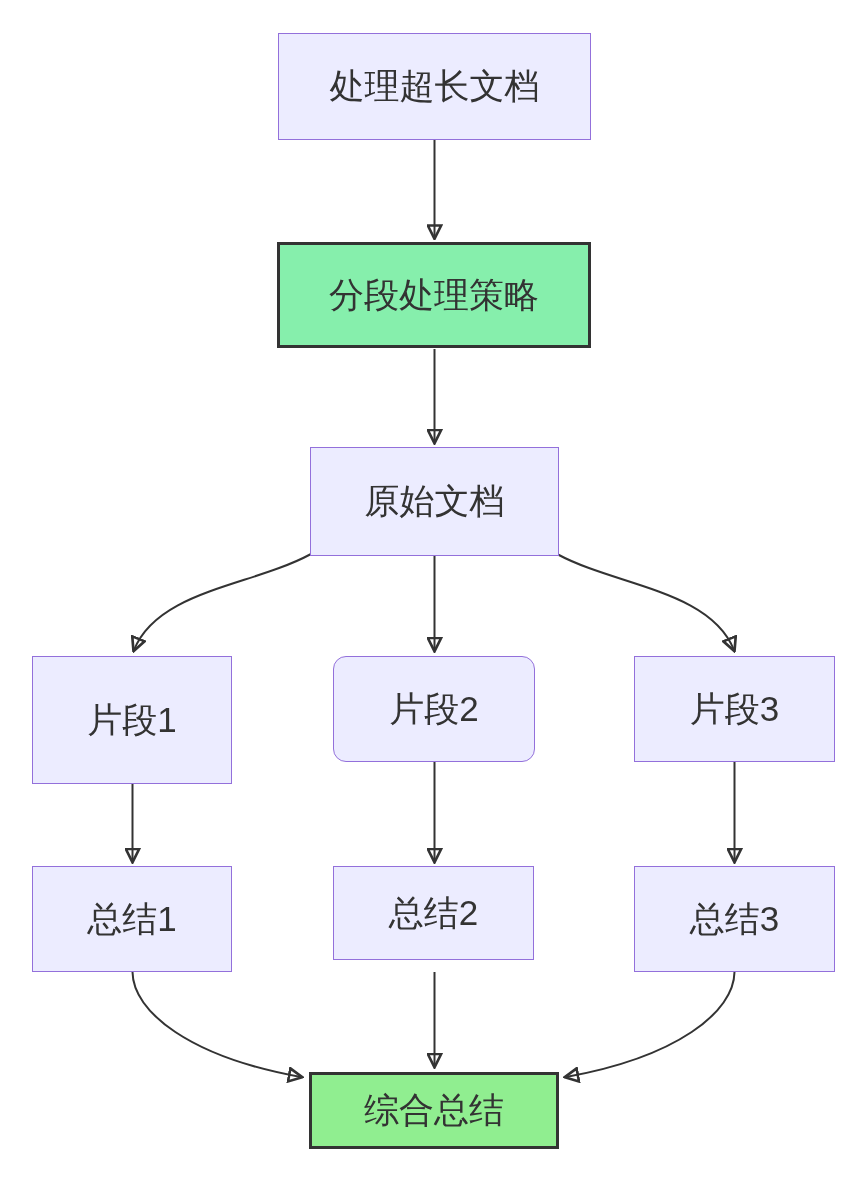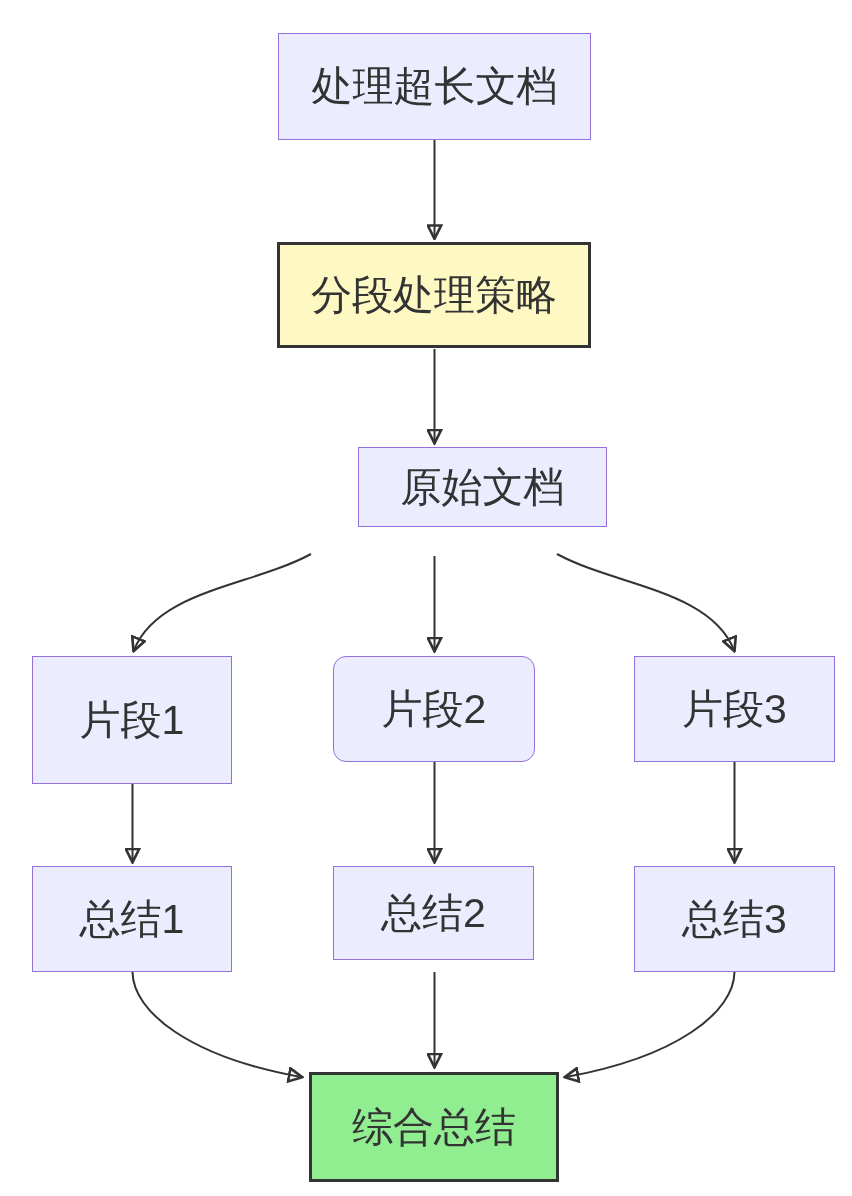--- a/index.html
+++ b/index.html
@@ -18,39 +18,39 @@
     z-index: 1;
   }
   .edges path { fill: none; stroke: #333333; stroke-width: 2px; }
   .node {
     position: absolute;
     z-index: 2;
     display: flex;
     align-items: center;
     justify-content: center;
     box-sizing: border-box;
-    font-size: 41px;
+    font-size: 35px;
     color: #333333;
     text-align: center;
     white-space: nowrap;
   }
   .node.default   { background: #ECECFF; border: 1.5px solid #9370DB; }
-  .node.highlight { background: #fef9c3; border: 3.5px solid #333333; }
+  .node.highlight { background: #86efac; border: 3.5px solid #333333; }
   .node.result    { background: #90EE90; border: 3.5px solid #333333; }
 
   #node-A  { left: 278px; top: 33px;   width: 313px; height: 107px; }
   #node-B  { left: 277px; top: 242px;  width: 314px; height: 106px; }
-  #node-C  { left: 310px; top: 447px;  width: 249px; height: 80px; margin-left: 48px; }
+  #node-C  { left: 310px; top: 447px;  width: 249px; height: 109px; }
   #node-D1 { left: 32px;  top: 656px;  width: 200px; height: 128px; }
   #node-D2 { left: 333px; top: 656px;  width: 202px; height: 106px; border-radius: 13px; }
   #node-D3 { left: 634px; top: 656px;  width: 201px; height: 106px; text-align: center; }
   #node-S1 { left: 32px;  top: 866px;  width: 200px; height: 106px; }
   #node-S2 { left: 333px; top: 866px;  width: 201px; height: 94px; }
   #node-S3 { left: 634px; top: 866px;  width: 201px; height: 106px; }
-  #node-F  { left: 309px; top: 1072px; width: 250px; height: 110px; }
+  #node-F  { left: 309px; top: 1072px; width: 250px; height: 77px; }
 </style>
 </head>
 <body>
 
 <div class="canvas">
 
   <svg class="edges" viewBox="0 0 852 1196" xmlns="http://www.w3.org/2000/svg">
     <defs>
       <marker id="arrow" viewBox="0 0 12 12" refX="10" refY="6" markerWidth="16" markerHeight="16" markerUnits="userSpaceOnUse" orient="auto">
         <path d="M1,1 L11,6 L1,11 Z" fill="#333333"></path>

